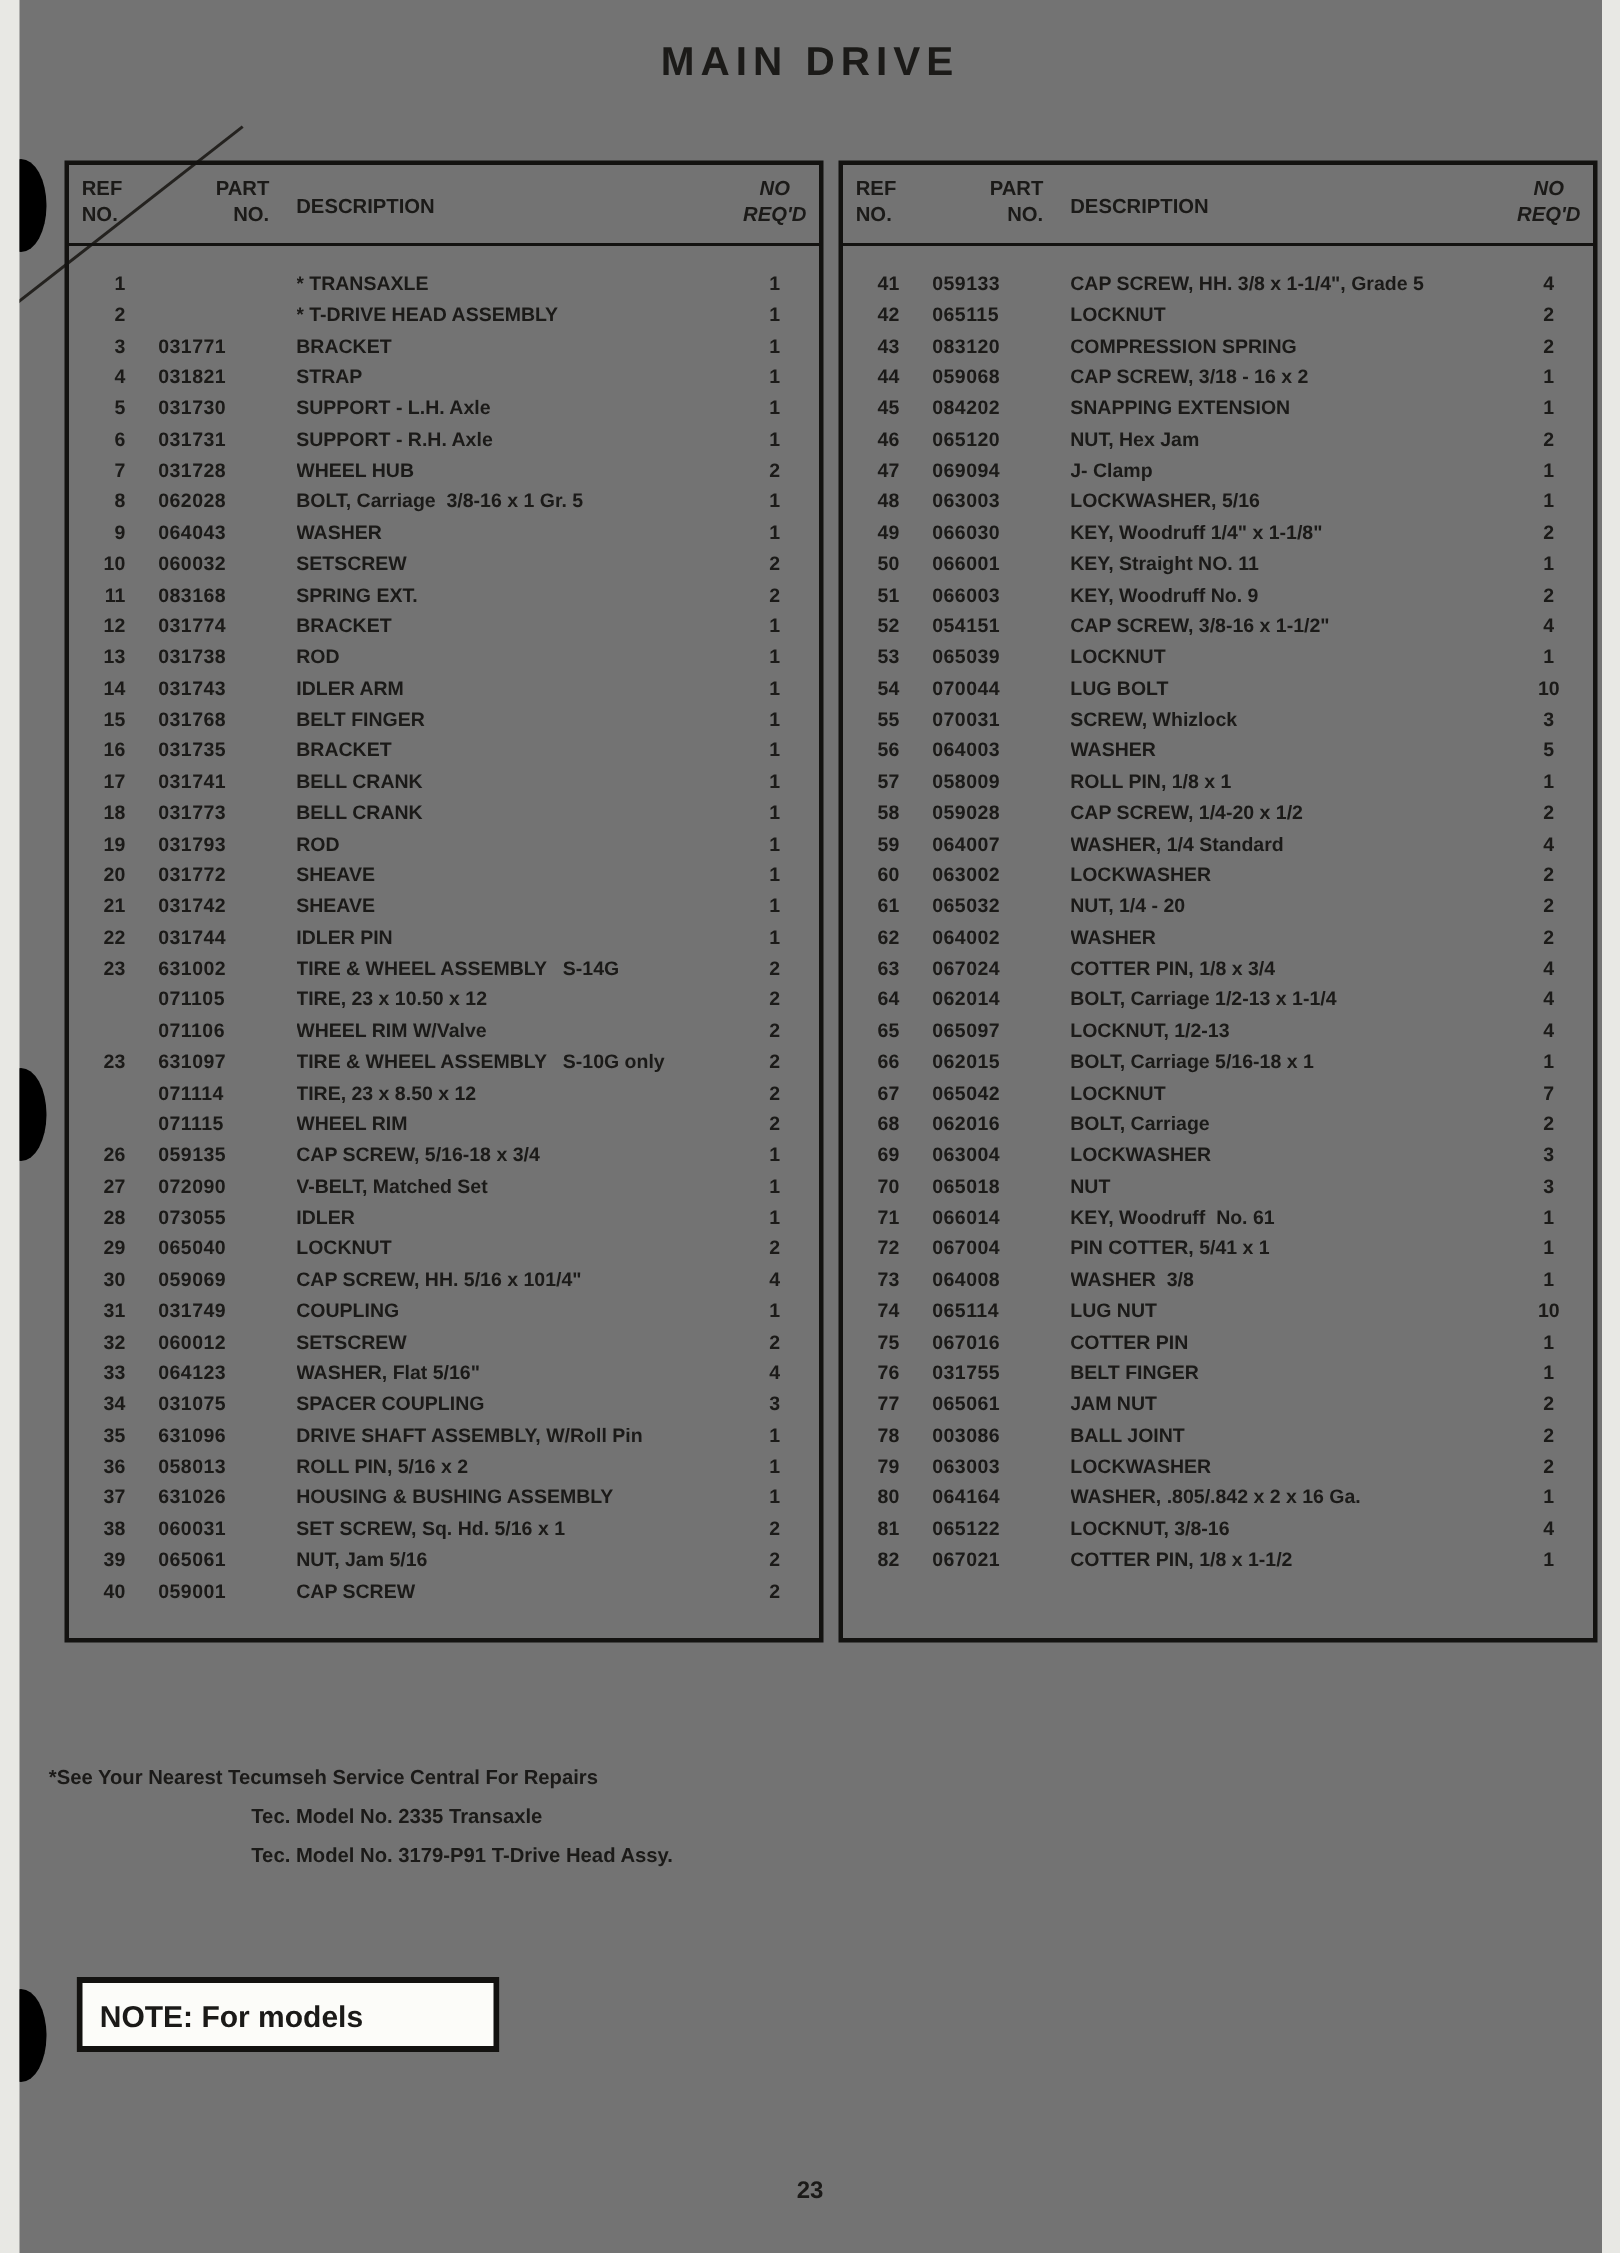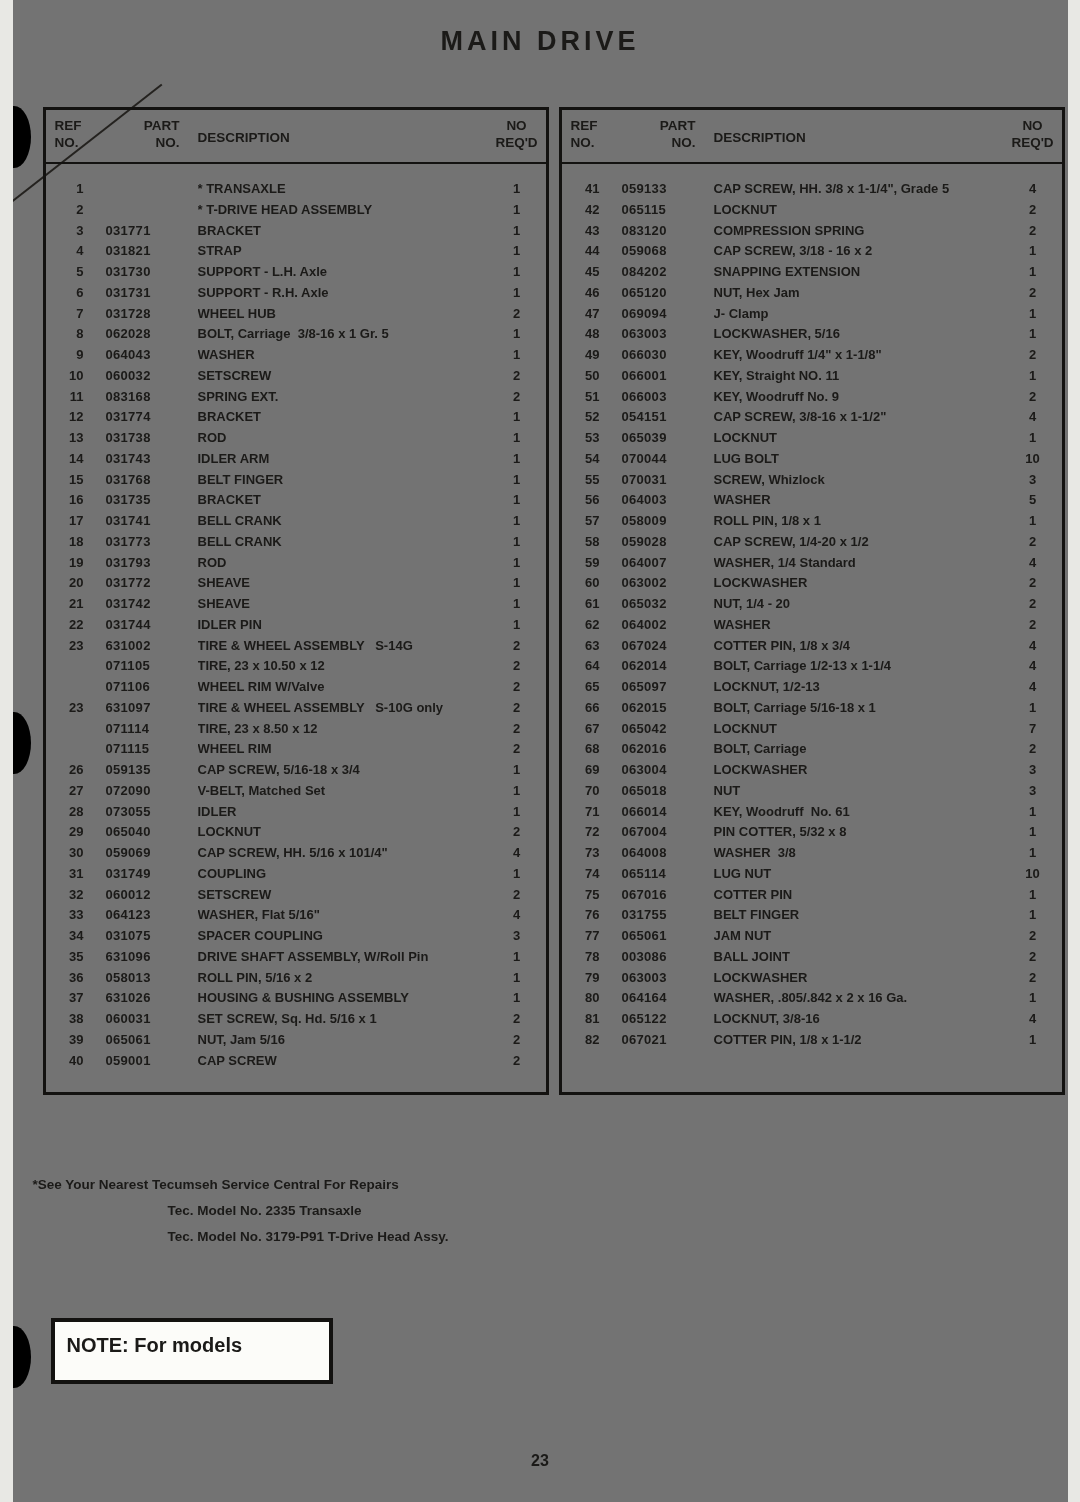--- a/index.html
+++ b/index.html
@@ -25,39 +25,39 @@
 
   .thead {
     display:grid; grid-template-columns:54px 98px 1fr 58px;
     height:54px; border-bottom:2px solid #131210;
     font-size:13.5px; font-weight:bold; padding-top:7px;
   }
   .thead span { display:block; line-height:17px; }
   .h-ref { padding-left:9px; }
   .h-part { text-align:right; padding-right:18px; }
   .h-desc { align-self:center; padding-bottom:4px; }
-  .h-req { text-align:center; }
+  .h-req { text-align:center;font-style:italic; }
 
   .rows { padding-top:15px; }
   .trow {
     display:grid; grid-template-columns:54px 98px 1fr 58px;
     height:20.75px; line-height:20.75px; font-size:13px; font-weight:bold;
   }
   .c-ref  { text-align:right; padding-right:16px; }
   .c-part { padding-left:6px; letter-spacing:0.3px; }
   .c-desc { white-space:pre; overflow:hidden; }
   .c-qty  { text-align:center; }
 
   .footnotes { position:absolute; top:1172px; left:20px; font-size:13.5px; font-weight:bold; }
   .footnotes .fline { line-height:26px; }
   .footnotes .fline.indent { padding-left:135px; }
 
   .notebox {
     position:absolute; top:1318px; left:38px; width:282px;
-    border:4px solid #131210; padding:8px 12px 20px;
+    border:4px solid #131210; padding:8px 12px 4px;
     font-size:20px; font-weight:bold; line-height:30px; background:#fcfcf9;
   }
 
   .pagenum { position:absolute; top:1452px; left:0; width:100%; text-align:center; font-size:16px; font-weight:bold; }
 </style>
 </head>
 <body>
 
 <div class="page">
 
@@ -549,21 +549,21 @@
           </div>
           <div class="trow">
             <div class="cell c-ref">71</div>
             <div class="cell c-part">066014</div>
             <div class="cell c-desc">KEY, Woodruff  No. 61</div>
             <div class="cell c-qty">1</div>
           </div>
           <div class="trow">
             <div class="cell c-ref">72</div>
             <div class="cell c-part">067004</div>
-            <div class="cell c-desc">PIN COTTER, 5/32 x 8</div>
+            <div class="cell c-desc">PIN COTTER, 5/41 x 1</div>
             <div class="cell c-qty">1</div>
           </div>
           <div class="trow">
             <div class="cell c-ref">73</div>
             <div class="cell c-part">064008</div>
             <div class="cell c-desc">WASHER  3/8</div>
             <div class="cell c-qty">1</div>
           </div>
           <div class="trow">
             <div class="cell c-ref">74</div>

